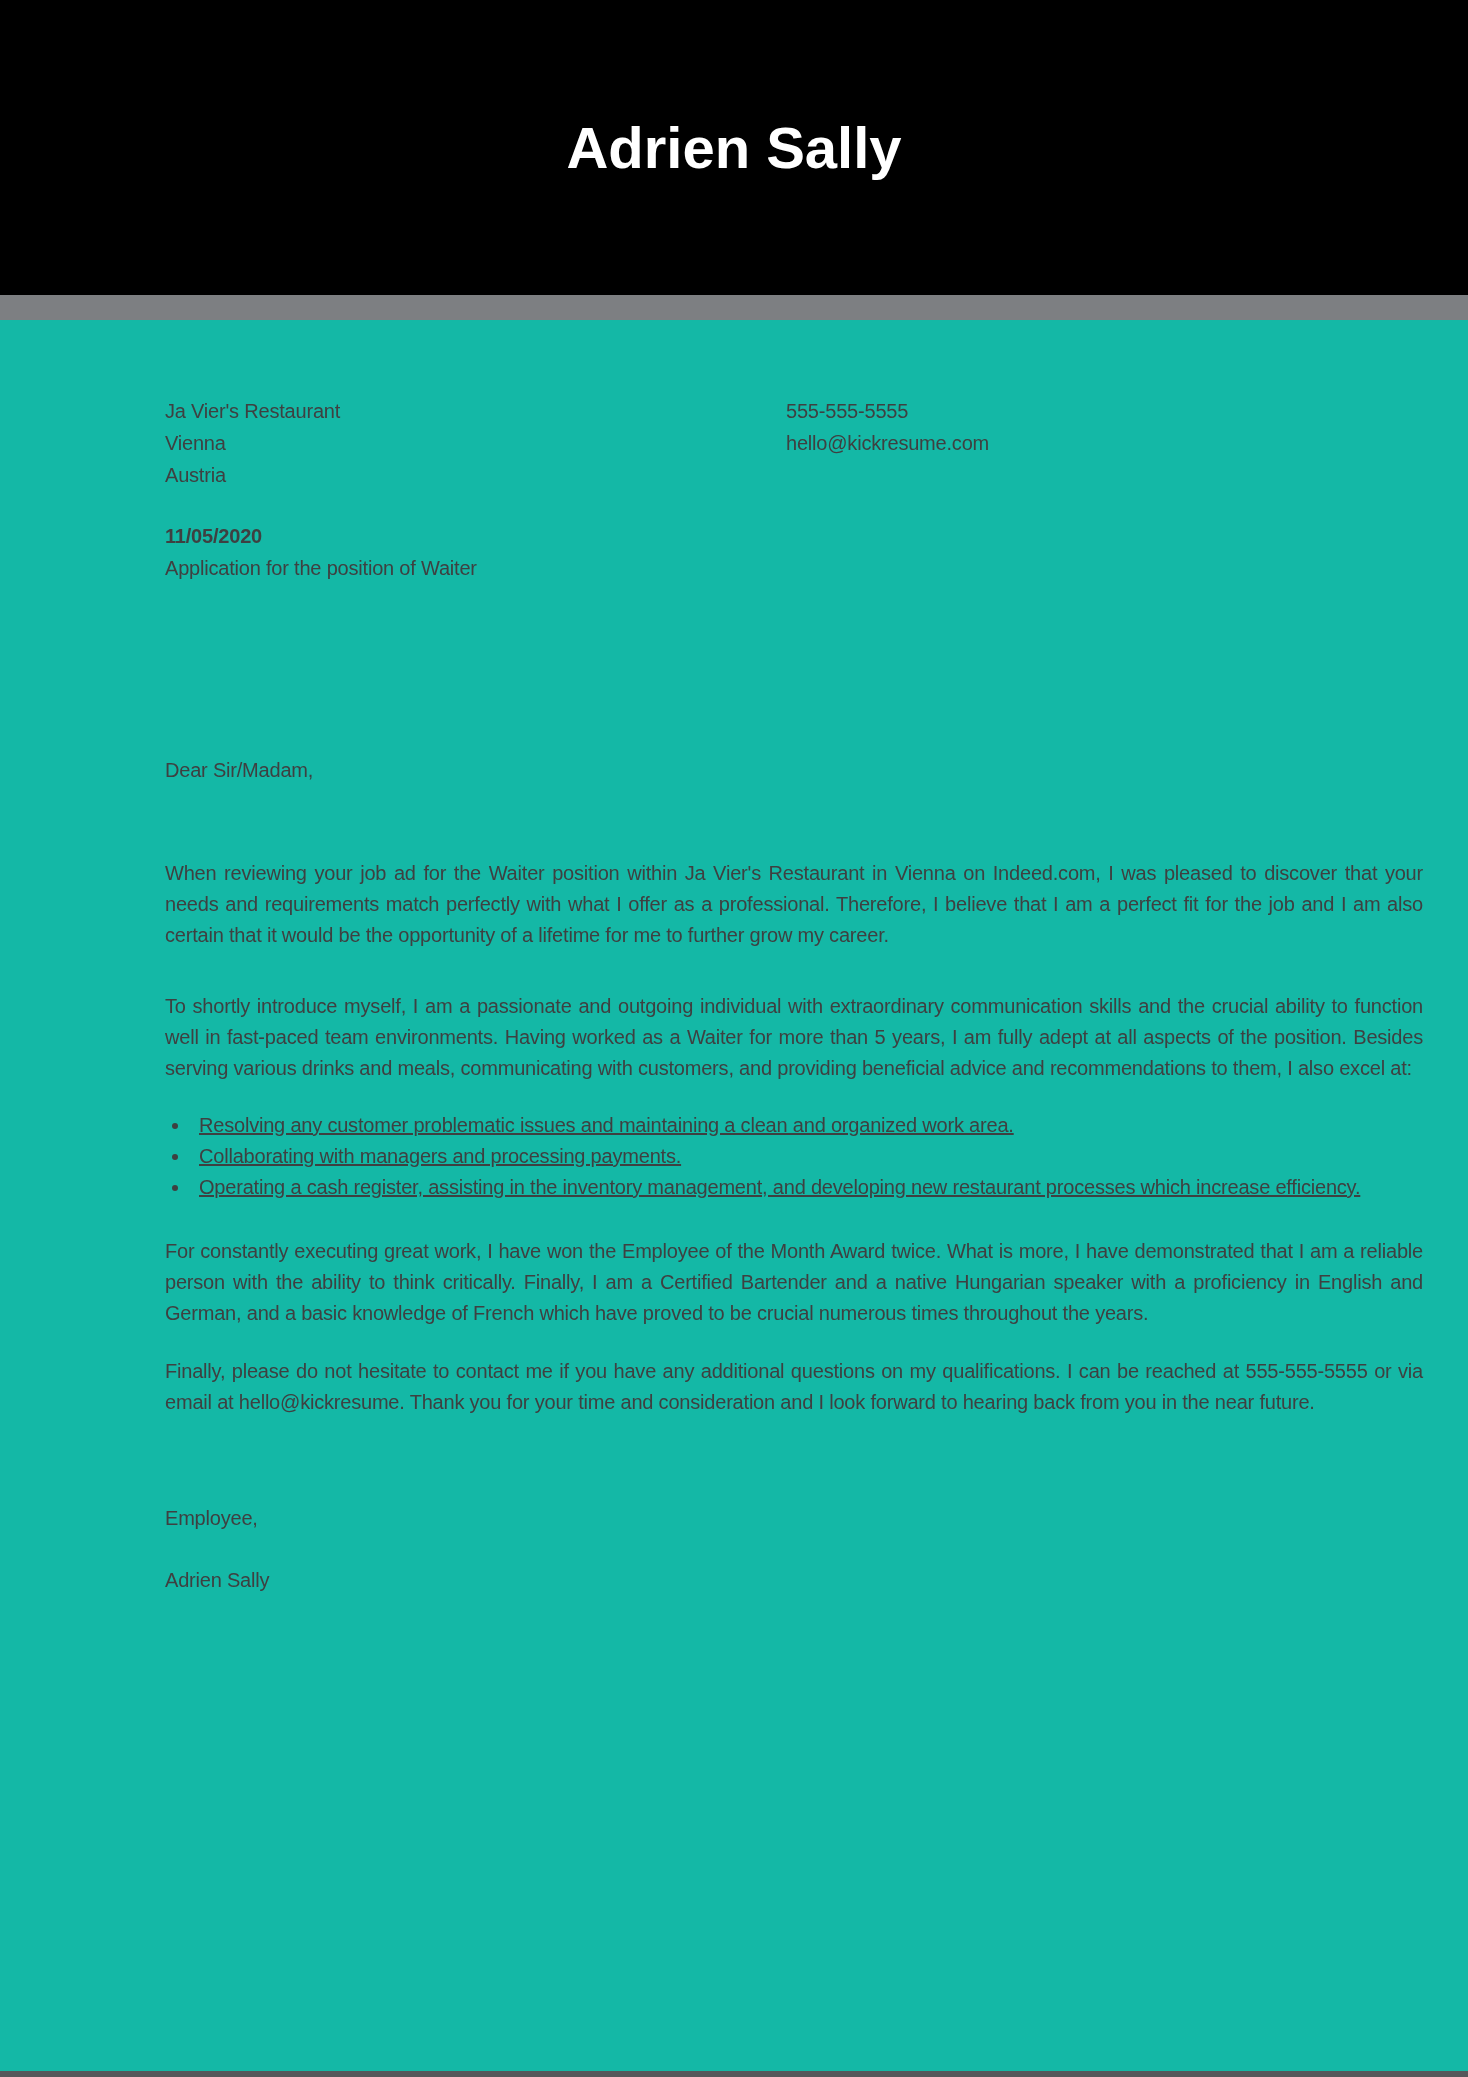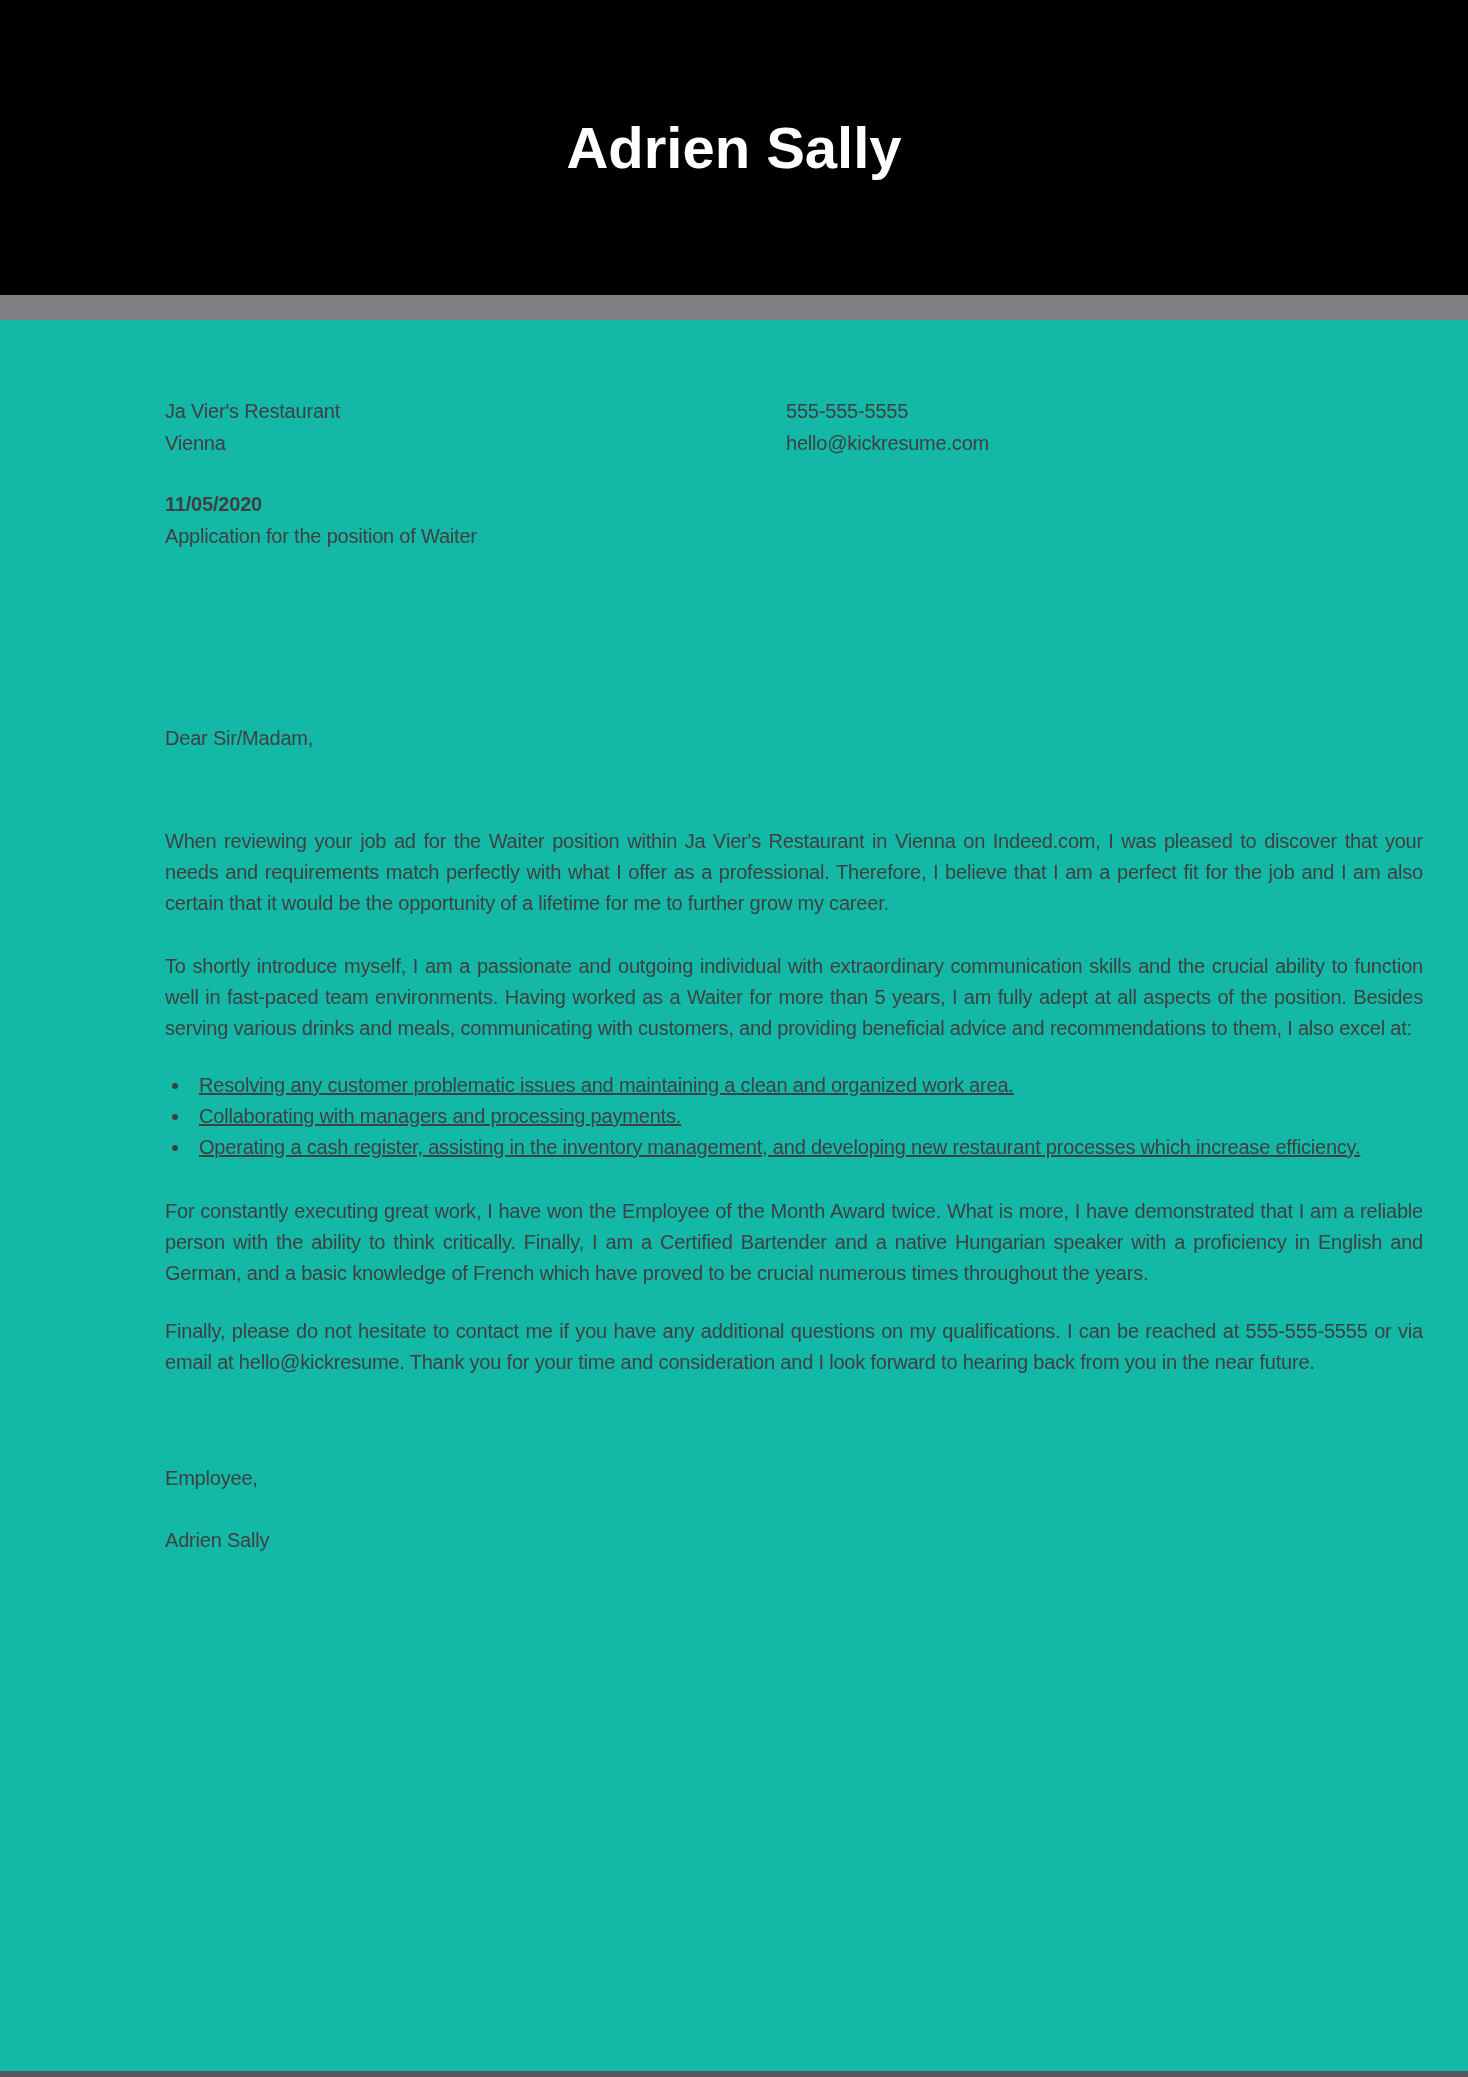--- a/index.html
+++ b/index.html
@@ -43,21 +43,21 @@
     margin-top: 75px;
     line-height: 32px;
   }
   .recipient-col { width: 621px; flex: 0 0 621px; }
   .sender-col { flex: 1; }
   .meta-block { margin-top: 29px; line-height: 32px; }
   .date { font-weight: 700; }
   .salutation { margin-top: 171px; }
   .para { text-align: justify; }
   .p1 { margin-top: 72px; }
-  .p2 { margin-top: 32px; }
+  .p2 { margin-top: 40px; }
   .bullet-list {
     margin-top: 26px;
     padding-left: 26px;
     list-style: disc outside;
     text-align: justify;
     text-decoration: underline;
   }
   .bullet-list li { padding-left: 8px; }
   .p4 { margin-top: 33px; }
   .p5 { margin-top: 27px; }
@@ -80,20 +80,21 @@
   </div>
 
   <div class="divider-bar"></div>
 
   <div class="content">
 
     <div class="contact-row">
       <div class="recipient-col">
         <div>Ja Vier's Restaurant</div>
         <div>Vienna</div>
+        <div>Austria</div>
       </div>
       <div class="sender-col">
         <div>555-555-5555</div>
         <div>hello@kickresume.com</div>
       </div>
     </div>
 
     <div class="meta-block">
       <div class="date">11/05/2020</div>
       <div>Application for the position of Waiter</div>

